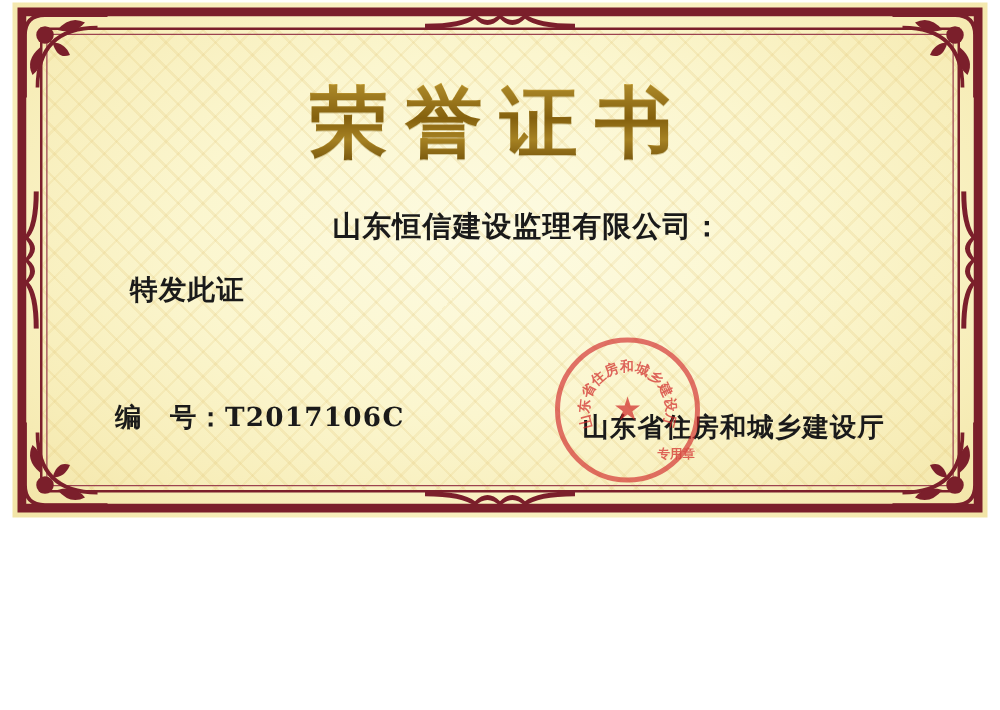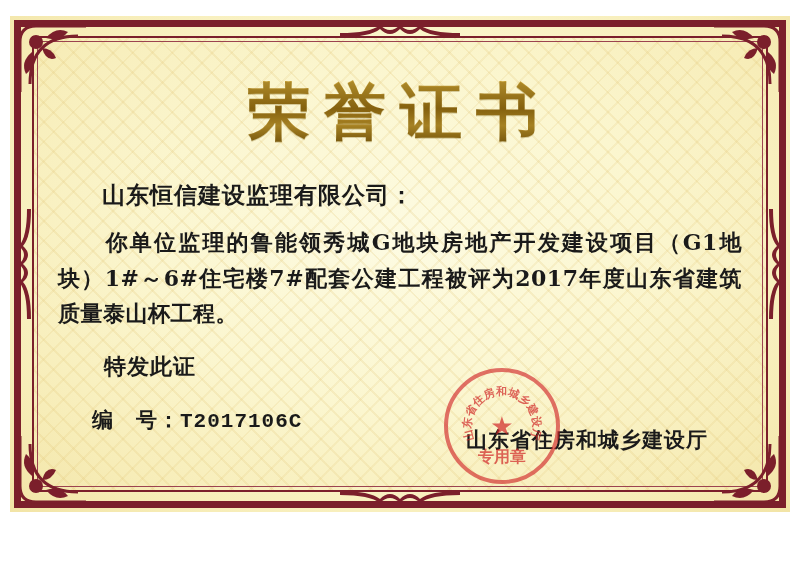--- a/index.html
+++ b/index.html
@@ -10,23 +10,23 @@
   body {
     width: 800px;
     height: 568px;
     font-family: "DejaVu Sans", sans-serif;
     overflow: hidden;
   }
 
   .certificate {
     position: absolute;
     left: 10px;
-    top: 16px;
+    top: 2px;
     width: 780px;
-    height: 496px;
+    height: 412px;
     background:
       radial-gradient(ellipse at 50% 45%, #fdfbe2 0%, #fbf6cf 45%, #f7edb8 78%, #f2e4a6 100%);
     box-sizing: border-box;
   }
 
   
   .paper-pattern {
     position: absolute;
     left: 24px;
     top: 22px;
@@ -119,20 +119,21 @@
     margin-top: 34px;
     color: #1a1a1a;
     font-family: "DejaVu Serif", serif;
   }
 
   .salutation {
     font-size: 23px;
     font-weight: 700;
     letter-spacing: 1px;
     margin-left: 44px;
+    text-align: center;
   }
 
   .para {
     margin-top: 14px;
     font-size: 22px;
     line-height: 1.62;
     text-align: justify;
     letter-spacing: 0.5px;
     font-weight: 700;
   }
@@ -157,22 +158,21 @@
     align-items: flex-end;
     font-family: "DejaVu Serif", serif;
   }
 
   .serial {
     font-size: 21px;
     font-weight: 700;
     color: #1a1a1a;
     letter-spacing: 1px;
     margin-left: 34px;
-    margin-bottom: 20px;
-    font-family: Liberation Mono, monospace;
+    margin-bottom: 8px;
   }
 
   .issuer-block {
     position: relative;
     text-align: center;
     margin-right: 34px;
     color: #1a1a1a;
   }
   .issuer {
     font-size: 21px;
@@ -220,22 +220,22 @@
     left: 50%;
     top: 50%;
     transform-origin: 0 0;
     white-space: nowrap;
   }
   .seal .seal-bottom {
     position: absolute;
     left: 0;
     right: 0;
     bottom: 12px;
-    text-align: center;
-    font-size: 16px;
+    text-align: right;
+    font-size: 10px;
     color: rgba(208,36,38,0.85);
     font-weight: 700;
   }
 </style>
 </head>
 <body>
 
 <div class="certificate">
 
   <div class="paper-pattern"></div>
@@ -306,23 +306,20 @@
     </svg>
   </div>
 
   <div class="content">
 
     <div class="title">荣誉证书</div>
 
     <div class="body-text">
       <div class="salutation">山东恒信建设监理有限公司：</div>
 
-      <div class="para">
-        <span class="indent"></span><span>你单位监理的</span><span class="emph">鲁能领秀城G地块房地产开发建设项目（G1地块）1#～6#住宅楼7#配套公建</span><span>工程被评为2017年度山东省建筑质量泰山杯工程。</span>
-      </div>
 
       <div class="note">特发此证</div>
     </div>
 
     <div class="footer">
       <div class="serial">
         <span>编　号：</span><span>T2017106C</span>
       </div>
 
       <div class="issuer-block">

